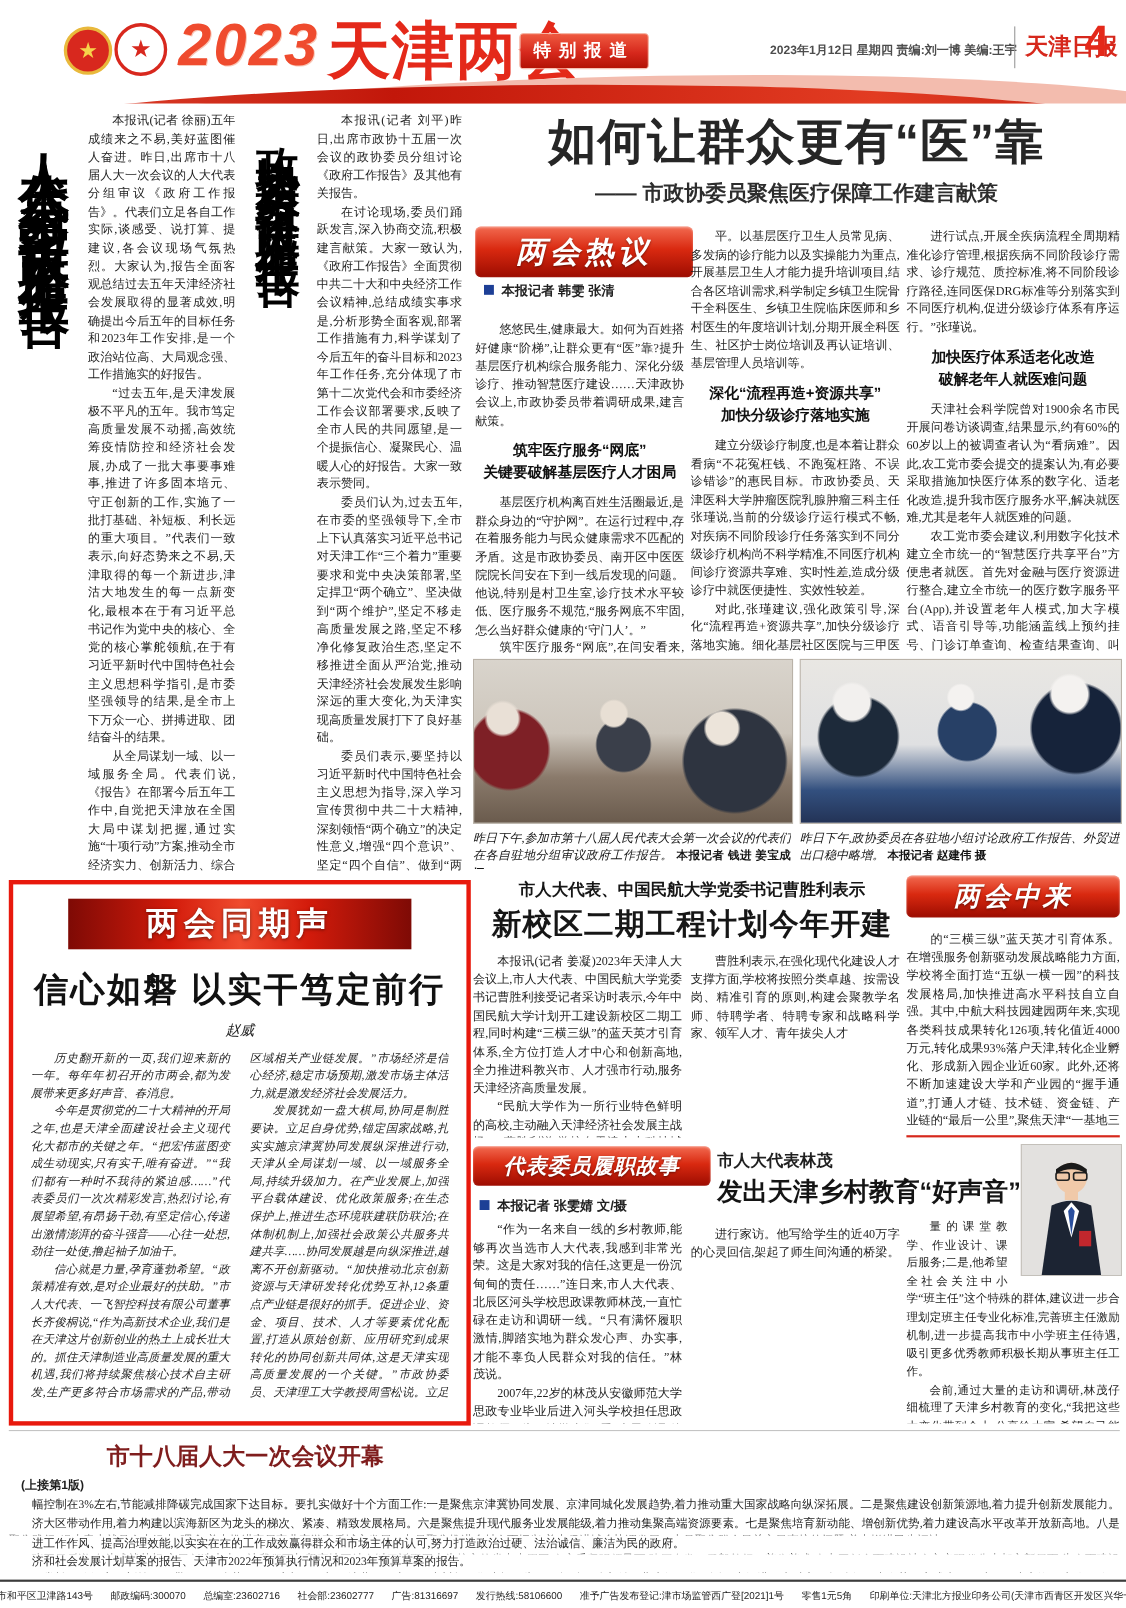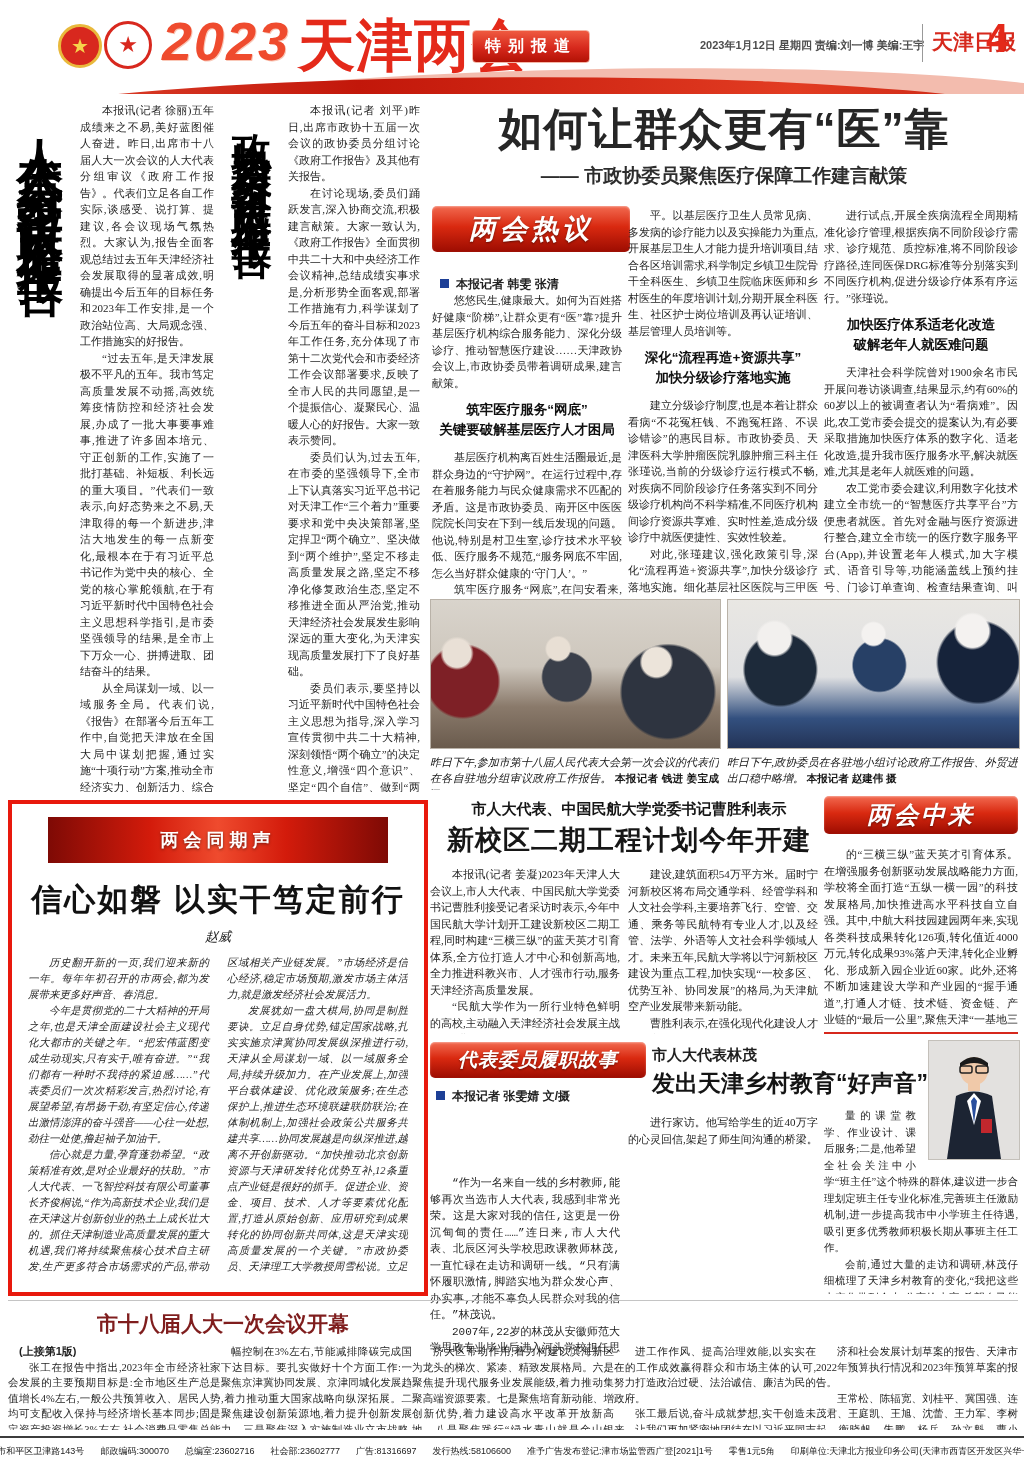--- a/index.html
+++ b/index.html
@@ -43,21 +43,21 @@
   .lead-headline{left:430px;top:100px;width:588px;text-align:center;font-family:"Liberation Sans",sans-serif;
                  font-weight:bold;font-size:44px;color:#262626;letter-spacing:1px;}
   .lead-subtitle{left:430px;top:163px;width:588px;text-align:center;font-family:"Liberation Sans",sans-serif;
                  font-weight:bold;font-size:19px;color:#2d2d2d;}
   .badge{display:flex;align-items:center;justify-content:center;color:#fff;font-family:"Liberation Sans",sans-serif;
          font-weight:bold;font-style:italic;background:linear-gradient(180deg,#f26a50,#d92910 45%,#9c0c01);
          border-radius:5px;text-shadow:0 1px 2px rgba(0,0,0,.45);box-shadow:inset 0 1px 2px rgba(255,255,255,.4);}
   .hot-badge{left:432px;top:206px;width:198px;height:46px;font-size:27px;letter-spacing:4px;}
   .byline{font-family:"Liberation Sans",sans-serif;font-weight:bold;font-size:12px;color:#222;}
   .sq{display:inline-block;width:9px;height:9px;background:#1d3f96;margin-right:7px;}
-  .hot-byline{left:440px;top:276px;}
+  .hot-byline{left:440px;top:256px;}
   .hot-col1{left:432px;top:292px;width:190px;height:304px;}
   .hot-col2{left:628px;top:207px;width:190px;height:389px;}
   .hot-col3{left:824px;top:207px;width:194px;height:389px;}
   
   .photo{border:1px solid #b9b2a8;}
   .photo1{left:430px;top:599px;width:289px;height:148px;
     background:
       radial-gradient(circle at 9% 36%, #e9e0d6 0 5%, transparent 6%),
       radial-gradient(circle at 11% 55%, #7e2026 0 13%, transparent 14%),
       radial-gradient(circle at 44% 33%, #e8dfd4 0 6%, transparent 7%),
@@ -84,40 +84,40 @@
   .caac-headline{left:430px;top:822px;width:398px;text-align:center;font-family:"Liberation Sans",sans-serif;
                  font-weight:bold;font-size:27px;color:#161616;letter-spacing:1px;}
   .caac-col1{left:430px;top:866px;width:190px;height:168px;}
   .caac-col2{left:628px;top:866px;width:190px;height:168px;}
   .side-badge{left:824px;top:796px;width:194px;height:38px;font-size:24px;letter-spacing:3px;}
   .side-body{left:824px;top:846px;width:194px;height:182px;}
   .red-rule{left:824px;top:1032px;width:194px;height:2px;background:#d6281c;}
   
   .duty-badge{left:430px;top:1042px;width:216px;height:36px;font-size:19px;letter-spacing:1px;}
   .duty-byline{left:436px;top:1088px;}
-  .duty-col1{left:430px;top:1175px;width:190px;height:184px;font-family:Liberation Mono, monospace;}
+  .duty-col1{left:430px;top:1110px;width:190px;height:184px;}
   .teacher-kicker{left:652px;top:1046px;font-family:"Liberation Sans",sans-serif;font-weight:bold;font-size:15px;}
   .teacher-headline{left:652px;top:1068px;width:280px;font-family:"Liberation Sans",sans-serif;font-weight:bold;
                     font-size:23px;color:#141414;}
   .duty-col2{left:628px;top:1114px;width:190px;height:180px;}
   .duty-col3{left:824px;top:1108px;width:194px;height:186px;font-size:10.5px;}
   .photo-spacer{float:right;width:102px;height:54px;}
   .portrait{left:928px;top:1040px;width:90px;height:118px;border:1px solid #c4c0ba;background:#e3e1df;}
   
   .congress-rule{left:8px;top:1300px;width:1010px;height:1px;background:#c4c4c4;}
   .congress-headline{left:8px;top:1310px;width:430px;text-align:center;font-family:"Liberation Sans",sans-serif;
                      font-weight:bold;font-size:21px;color:#7f1d1d;}
-  .congress-cols{left:8px;top:1344px;width:1010px;height:86px;display:flex;gap:0;}
+  .congress-cols{left:8px;top:1344px;width:1010px;height:86px;display:flex;gap:0;flex-direction:column;}
   .congress-col{flex:1;font-size:10.5px;line-height:15.5px;text-align:justify;overflow:hidden;}
   .continued{font-weight:bold;text-indent:1em;font-family:"Liberation Sans",sans-serif;font-size:11px;}
   
   .voice-box{left:8px;top:800px;width:412px;height:488px;border:4px solid #e8190d;background:#fff;}
-  .voice-banner{margin:13px auto 16px;width:340px;height:46px;display:flex;align-items:center;justify-content:center;
+  .voice-banner{margin:13px auto 16px;width:312px;height:46px;display:flex;align-items:center;justify-content:center;
                 background:linear-gradient(90deg,#7e0a05,#d31b0b 30%,#ef4b2e 50%,#d31b0b 70%,#7e0a05);
-                color:#fff;font-family:"Liberation Sans",sans-serif;font-weight:bold;font-size:18px;
+                color:#fff;font-family:"Liberation Sans",sans-serif;font-weight:bold;font-size:29px;
                 letter-spacing:5px;text-shadow:0 1px 3px rgba(0,0,0,.5);}
   .voice-headline{margin-top:15px;text-align:center;font-family:"Liberation Sans",sans-serif;font-weight:bold;
                   font-size:31px;letter-spacing:2px;color:#111;}
   .voice-author{margin:7px 0 9px;text-align:center;font-style:italic;font-size:13px;}
   .voice-body{margin:0 16px;height:332px;columns:2;column-gap:18px;font-style:italic;
               font-size:10.5px;line-height:16px;text-align:justify;overflow:hidden;}
   
   .footer{left:0;top:1436px;width:1024px;border-top:2px solid #3c3c3c;padding-top:7px;}
   .footer-line{display:flex;justify-content:center;column-gap:16px;font-family:"Liberation Sans",sans-serif;
                font-size:9px;color:#222;white-space:nowrap;}
@@ -232,21 +232,20 @@
       </div>
   </div>
 
   <div class="abs caac-kicker">市人大代表、中国民航大学党委书记曹胜利表示</div>
   <div class="abs caac-headline">新校区二期工程计划今年开建</div>
   <div class="abs body-text caac-col1">
       <p>本报讯(记者 姜凝)2023年天津人大会议上,市人大代表、中国民航大学党委书记曹胜利接受记者采访时表示,今年中国民航大学计划开工建设新校区二期工程,同时构建“三横三纵”的蓝天英才引育体系,全方位打造人才中心和创新高地,全力推进科教兴市、人才强市行动,服务天津经济高质量发展。</p>
       <p>“民航大学作为一所行业特色鲜明的高校,主动融入天津经济社会发展主战场。”曹胜利说,学校在天津未来科技城建设宁河新校区,其中一期工程已于去年8月投运,4600余名师生入驻。新校区二期工程计划于今年开工</p>
     </div>
   <div class="abs body-text caac-col2">
-      <p>建设,建筑面积54万平方米。届时宁河新校区将布局交通学科、经管学科和人文社会学科,主要培养飞行、空管、交通、乘务等民航特有专业人才,以及经管、法学、外语等人文社会科学领域人才。未来五年,民航大学将以宁河新校区建设为重点工程,加快实现“一校多区、优势互补、协同发展”的格局,为天津航空产业发展带来新动能。</p>
       <p>曹胜利表示,在强化现代化建设人才支撑方面,学校将按照分类卓越、按需设岗、精准引育的原则,构建会聚教学名师、特聘学者、特聘专家和战略科学家、领军人才、青年拔尖人才</p>
     </div>
 
   <div class="abs badge side-badge">两会中来</div>
   <div class="abs body-text side-body">
       <p>的“三横三纵”蓝天英才引育体系。在增强服务创新驱动发展战略能力方面,学校将全面打造“五纵一横一园”的科技发展格局,加快推进高水平科技自立自强。其中,中航大科技园建园两年来,实现各类科技成果转化126项,转化值近4000万元,转化成果93%落户天津,转化企业孵化、形成新入园企业近60家。此外,还将不断加速建设大学和产业园的“握手通道”,打通人才链、技术链、资金链、产业链的“最后一公里”,聚焦天津“一基地三区”的定位,大力吸引各方企业来天津投资生产建设,助力天津航空产业发展,实现大学和城市相互滋养、相向赋能。</p>
     </div>
   <div class="abs red-rule"></div>
 
   <div class="abs badge duty-badge">代表委员履职故事</div>

